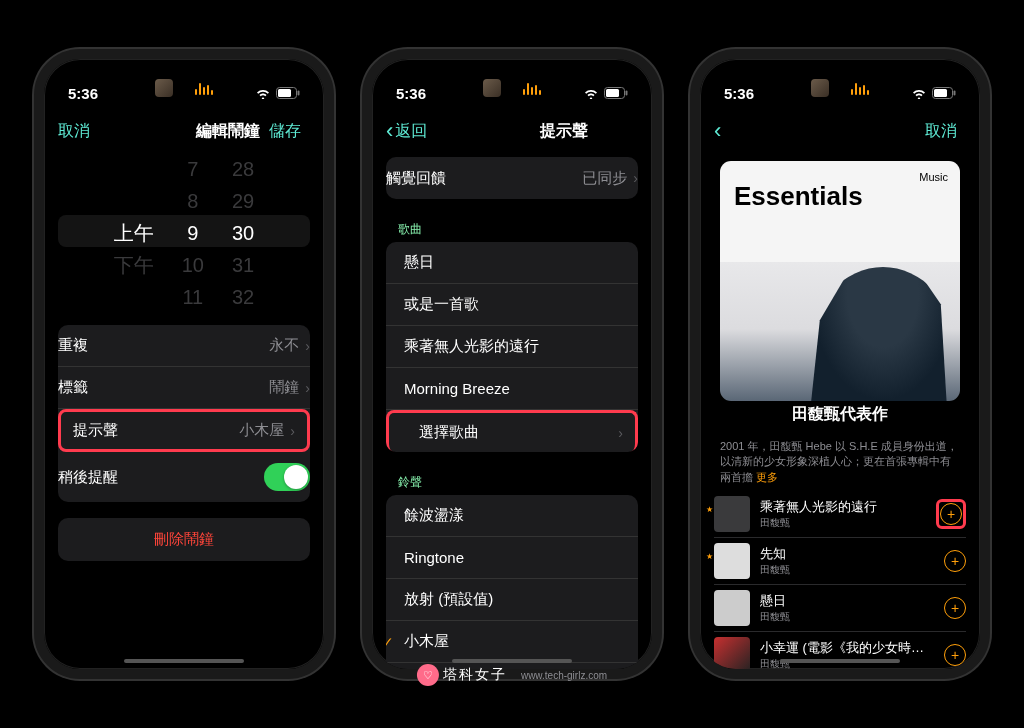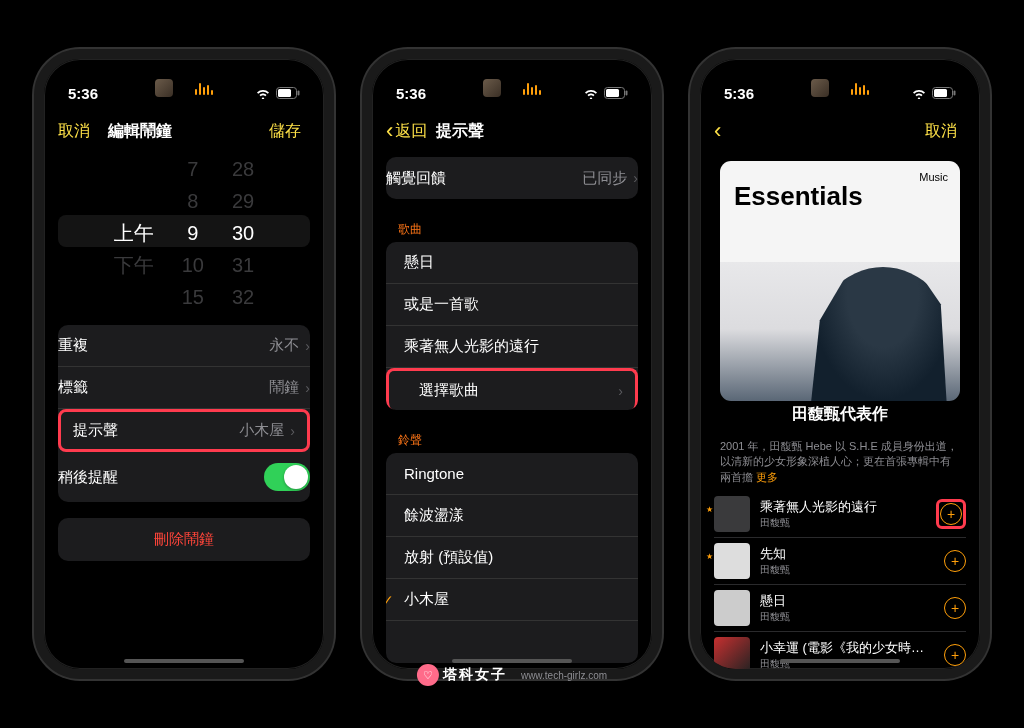--- a/index.html
+++ b/index.html
@@ -82,24 +82,24 @@
   }
   .wifi-icon, .battery-icon { display:inline-block; }
   .nav-bar {
     height: 44px;
     display: flex;
     justify-content: space-between;
     align-items: center;
     padding: 0 14px;
     font-size: 16px;
   }
-  .nav-left, .nav-right { color: #fde047; min-width: 50px; }
+  .nav-left, .nav-right { color: #5eead4; min-width: 50px; }
   .nav-right { text-align: center; }
   .nav-left { display: flex; align-items: center; gap: 2px; }
-  .nav-title { font-weight: 600; color: #fff; text-align: left; flex: 1; }
+  .nav-title { font-weight: 600; color: #fff; text-align: right; flex: 1; }
   .screen-body {
     height: calc(100% - 94px);
     overflow: hidden;
     font-size: 15px;
   }
   
   .time-picker {
     height: 156px;
     position: relative;
     overflow: hidden;
@@ -156,21 +156,21 @@
   .highlight-red {
     border: 3px solid #ff3b4e;
     border-radius: 8px;
     padding: 0 !important;
   }
   .highlight-red > .row-inner {
     display:flex; justify-content:space-between; align-items:center;
     padding: 9px 12px; width:100%;
   }
   .section-header {
-    color:#f97316; font-size:12px; padding: 6px 26px 4px; text-transform:none;
+    color:#86efac; font-size:12px; padding: 6px 26px 4px; text-transform:none;
   }
   
   .album-card {
     margin: 8px 20px 10px;
     position: relative;
   }
   .album-art {
     width:100%; aspect-ratio:1; border-radius:11px; overflow:hidden;
     background: linear-gradient(180deg,#f5f5f5 0%,#f5f5f5 42%,#e8e8ea 42%,#dcdcdf 70%,#5a6776 100%);
     position:relative;
@@ -220,21 +220,21 @@
   .watermark {
     position:absolute; bottom:42px; left:50%; transform:translateX(-50%);
     display:flex; align-items:center; gap:4px;
     font-size:14px; color:#fff; z-index:20;
   }
   .watermark .logo {
     width:22px; height:22px; border-radius:50%;
     background:#ff6b8a; display:flex; align-items:center; justify-content:center;
     font-size:11px; color:#fff;
   }
-  .watermark .brand { font-weight:700; letter-spacing:2px; }
+  .watermark .brand { font-weight:400; letter-spacing:2px; }
   .watermark .url { font-size:10px; color:#8e8e93; margin-left:10px; }
   .home-indicator {
     position:absolute; bottom:6px; left:50%; transform:translateX(-50%);
     width:120px; height:4px; background:#555; border-radius:3px;
   }
 </style>
 </head>
 <body>
 
 <div class="phone">
@@ -281,21 +281,21 @@
             <div class="picker-cell">&nbsp;</div>
           <div class="picker-cell picker-selected">上午</div>
           <div class="picker-cell">下午</div>
           <div class="picker-cell">&nbsp;</div>
         </div>
         <div class="picker-col">
           <div class="picker-cell">7</div>
           <div class="picker-cell">8</div>
           <div class="picker-cell picker-selected">9</div>
           <div class="picker-cell">10</div>
-          <div class="picker-cell">15</div>
+          <div class="picker-cell">11</div>
         </div>
         <div class="picker-col">
           <div class="picker-cell">28</div>
           <div class="picker-cell">29</div>
           <div class="picker-cell picker-selected">30</div>
           <div class="picker-cell">31</div>
           <div class="picker-cell">32</div>
         </div>
       </div>
     </div>
@@ -381,34 +381,37 @@
     <div class="group">
       <div class="row">
           <span class="row-label indent">懸日</span>
         </div>
       <div class="row">
           <span class="row-label indent">或是一首歌</span>
         </div>
       <div class="row">
           <span class="row-label indent">乘著無人光影的遠行</span>
         </div>
+      <div class="row">
+          <span class="row-label indent">Morning Breeze</span>
+        </div>
       <div class="row highlight-red">
         <div class="row-inner">
           <span class="row-label" style="padding-left:18px">選擇歌曲</span>
           <span class="chevron">›</span>
         </div>
       </div>
     </div>
     <div class="section-header">鈴聲</div>
     <div class="group" style="margin-bottom:0">
       <div class="row">
+          <span class="row-label indent">餘波盪漾</span>
+        </div>
+      <div class="row">
           <span class="row-label indent">Ringtone</span>
-        </div>
-      <div class="row">
-          <span class="row-label indent">餘波盪漾</span>
         </div>
       <div class="row">
           <span class="row-label indent">放射 (預設值)</span>
         </div>
       <div class="row">
           <span class="row-label indent"><span class="check-icon">✓</span><span>小木屋</span></span>
         </div>
       <div class="row"></div>
 
     </div>

